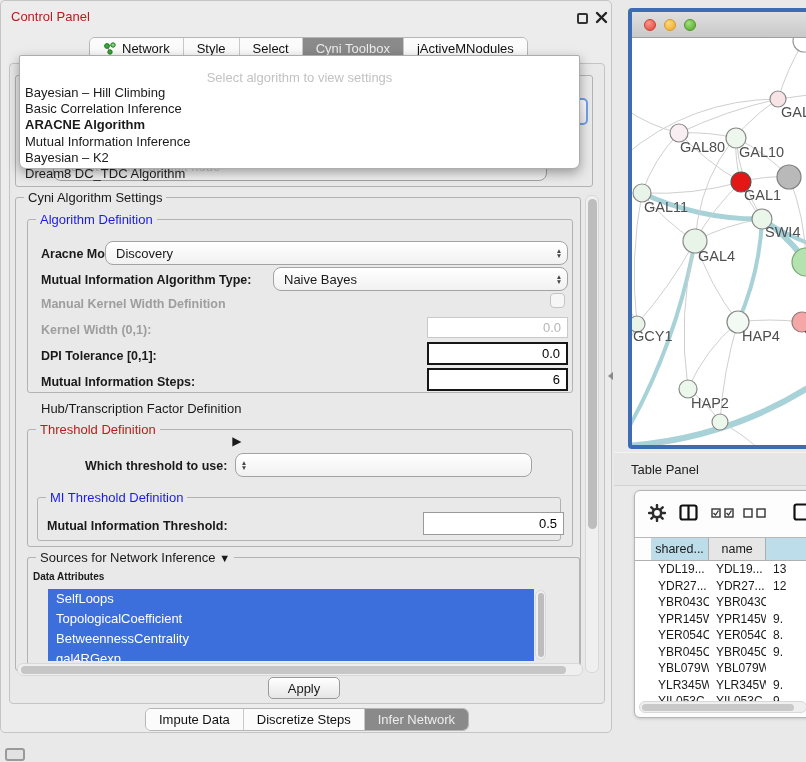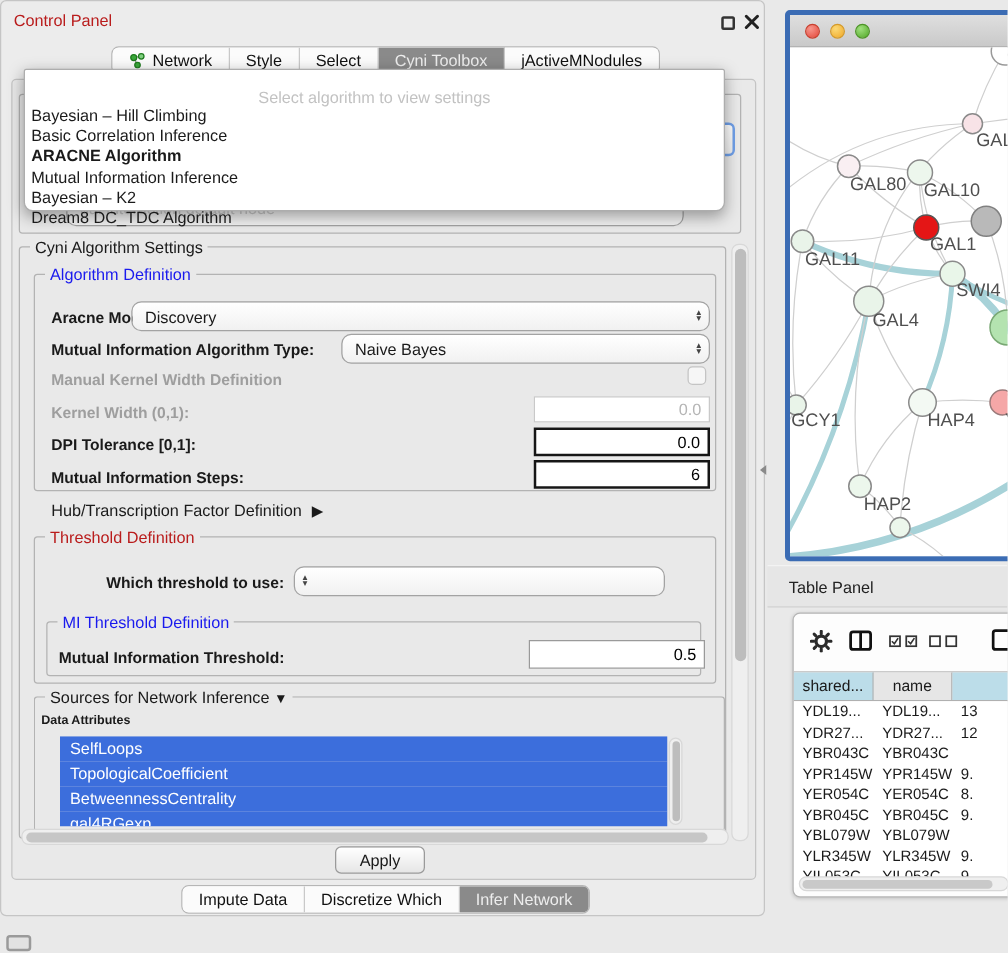--- a/index.html
+++ b/index.html
@@ -78,21 +78,21 @@
           display:flex;align-items:center;padding-left:17px;font-size:13px;color:#222;}
   .tbl-window{background:#fdfdfd;border:1px solid #b5b5b5;border-radius:6px;
               box-shadow:0 1px 3px rgba(0,0,0,0.15);overflow:hidden;}
   .tbl-header{display:flex;font-size:12.5px;height:24px;border-top:1px solid #b9b9b9;
               border-bottom:1px solid #b0b0b0;}
   .hcell{display:flex;align-items:center;justify-content:center;border-right:1px solid #adadad;
          background:#e6e6e6;height:100%;}
   .hcell.hl{background:#bcdde9;}
   .trow{display:flex;font-size:12px;height:16.5px;align-items:center;background:#fff;}
   .tcell{white-space:nowrap;overflow:hidden;padding-left:7px;}
-  .c0{width:78px;} .c1{width:77px;} .c2{width:60px;}
+  .c0{width:78px;margin-left:16px;} .c1{width:77px;} .c2{width:60px;}
 </style>
 </head>
 <body>
 
 <div id="stage">
 
   <div class="abs cp-window" style="left:0;top:3;width:612px;height:733px;">
     <div class="abs cp-title" style="left:10px;top:8px;">Control Panel</div>
 
     <div class="abs win-btn" style="left:576px;top:12px;width:11px;height:11px;border:2px solid #333;border-radius:2px;"></div>
@@ -178,21 +178,21 @@
     </div>
     <div class="abs lbl dis" style="left:40px;top:296px;">Manual Kernel Width Definition</div>
     <div class="abs checkbox" style="left:549px;top:292px;width:15px;height:15px;"></div>
     <div class="abs lbl dis" style="left:40px;top:322px;">Kernel Width (0,1):</div>
     <div class="abs tfield dis" style="left:426px;top:316px;width:141px;height:21px;">0.0</div>
     <div class="abs lbl" style="left:40px;top:348px;">DPI Tolerance [0,1]:</div>
     <div class="abs tfield strong" style="left:426px;top:341px;width:141px;height:23px;">0.0</div>
     <div class="abs lbl" style="left:40px;top:374px;">Mutual Information Steps:</div>
     <div class="abs tfield strong" style="left:426px;top:367px;width:141px;height:23px;">6</div>
 
-    <div class="abs" style="left:40px;top:400px;font-size:13px;display:flex;gap:8px;align-items:flex-end;">
+    <div class="abs" style="left:40px;top:400px;font-size:13px;display:flex;gap:18px;align-items:flex-end;flex-direction:column;">
       <span>Hub/Transcription Factor Definition</span>
       <span style="font-size:12px;">▶</span>
     </div>
 
     <div class="abs gbox" style="left:26px;top:428px;width:546px;height:118px;">
       <span class="gtitle green">Threshold Definition</span>
     </div>
     <div class="abs lbl" style="left:84px;top:458px;">Which threshold to use:</div>
     <div class="abs combo" style="left:234px;top:452px;width:297px;height:24px;">
       <span class="stepper">
@@ -227,21 +227,21 @@
       <div class="scroll-thumb abs" style="left:3px;top:2px;width:545px;height:8px;background:#c6c6c6;"></div>
     </div>
 
     <div class="abs btn" style="left:267px;top:676px;width:72px;height:22px;">Apply</div>
 
     <div class="abs tab-group" style="left:144px;top:707px;" id="bottom-tabs">
         <div class="tab-seg">
           <span>Impute Data</span>
         </div>
         <div class="tab-seg">
-          <span>Discretize Which</span>
+          <span>Discretize Steps</span>
         </div>
         <div class="tab-seg sel">
           <span>Infer Network</span>
         </div>
       </div>
   </div>
 
   <div class="abs" style="left:608px;top:372px;width:0;height:0;border-top:4px solid transparent;border-bottom:4px solid transparent;border-right:5px solid #8a8a8a;"></div>
 
   <div class="abs net-window" style="left:628px;top:8px;width:186px;height:441px;">

